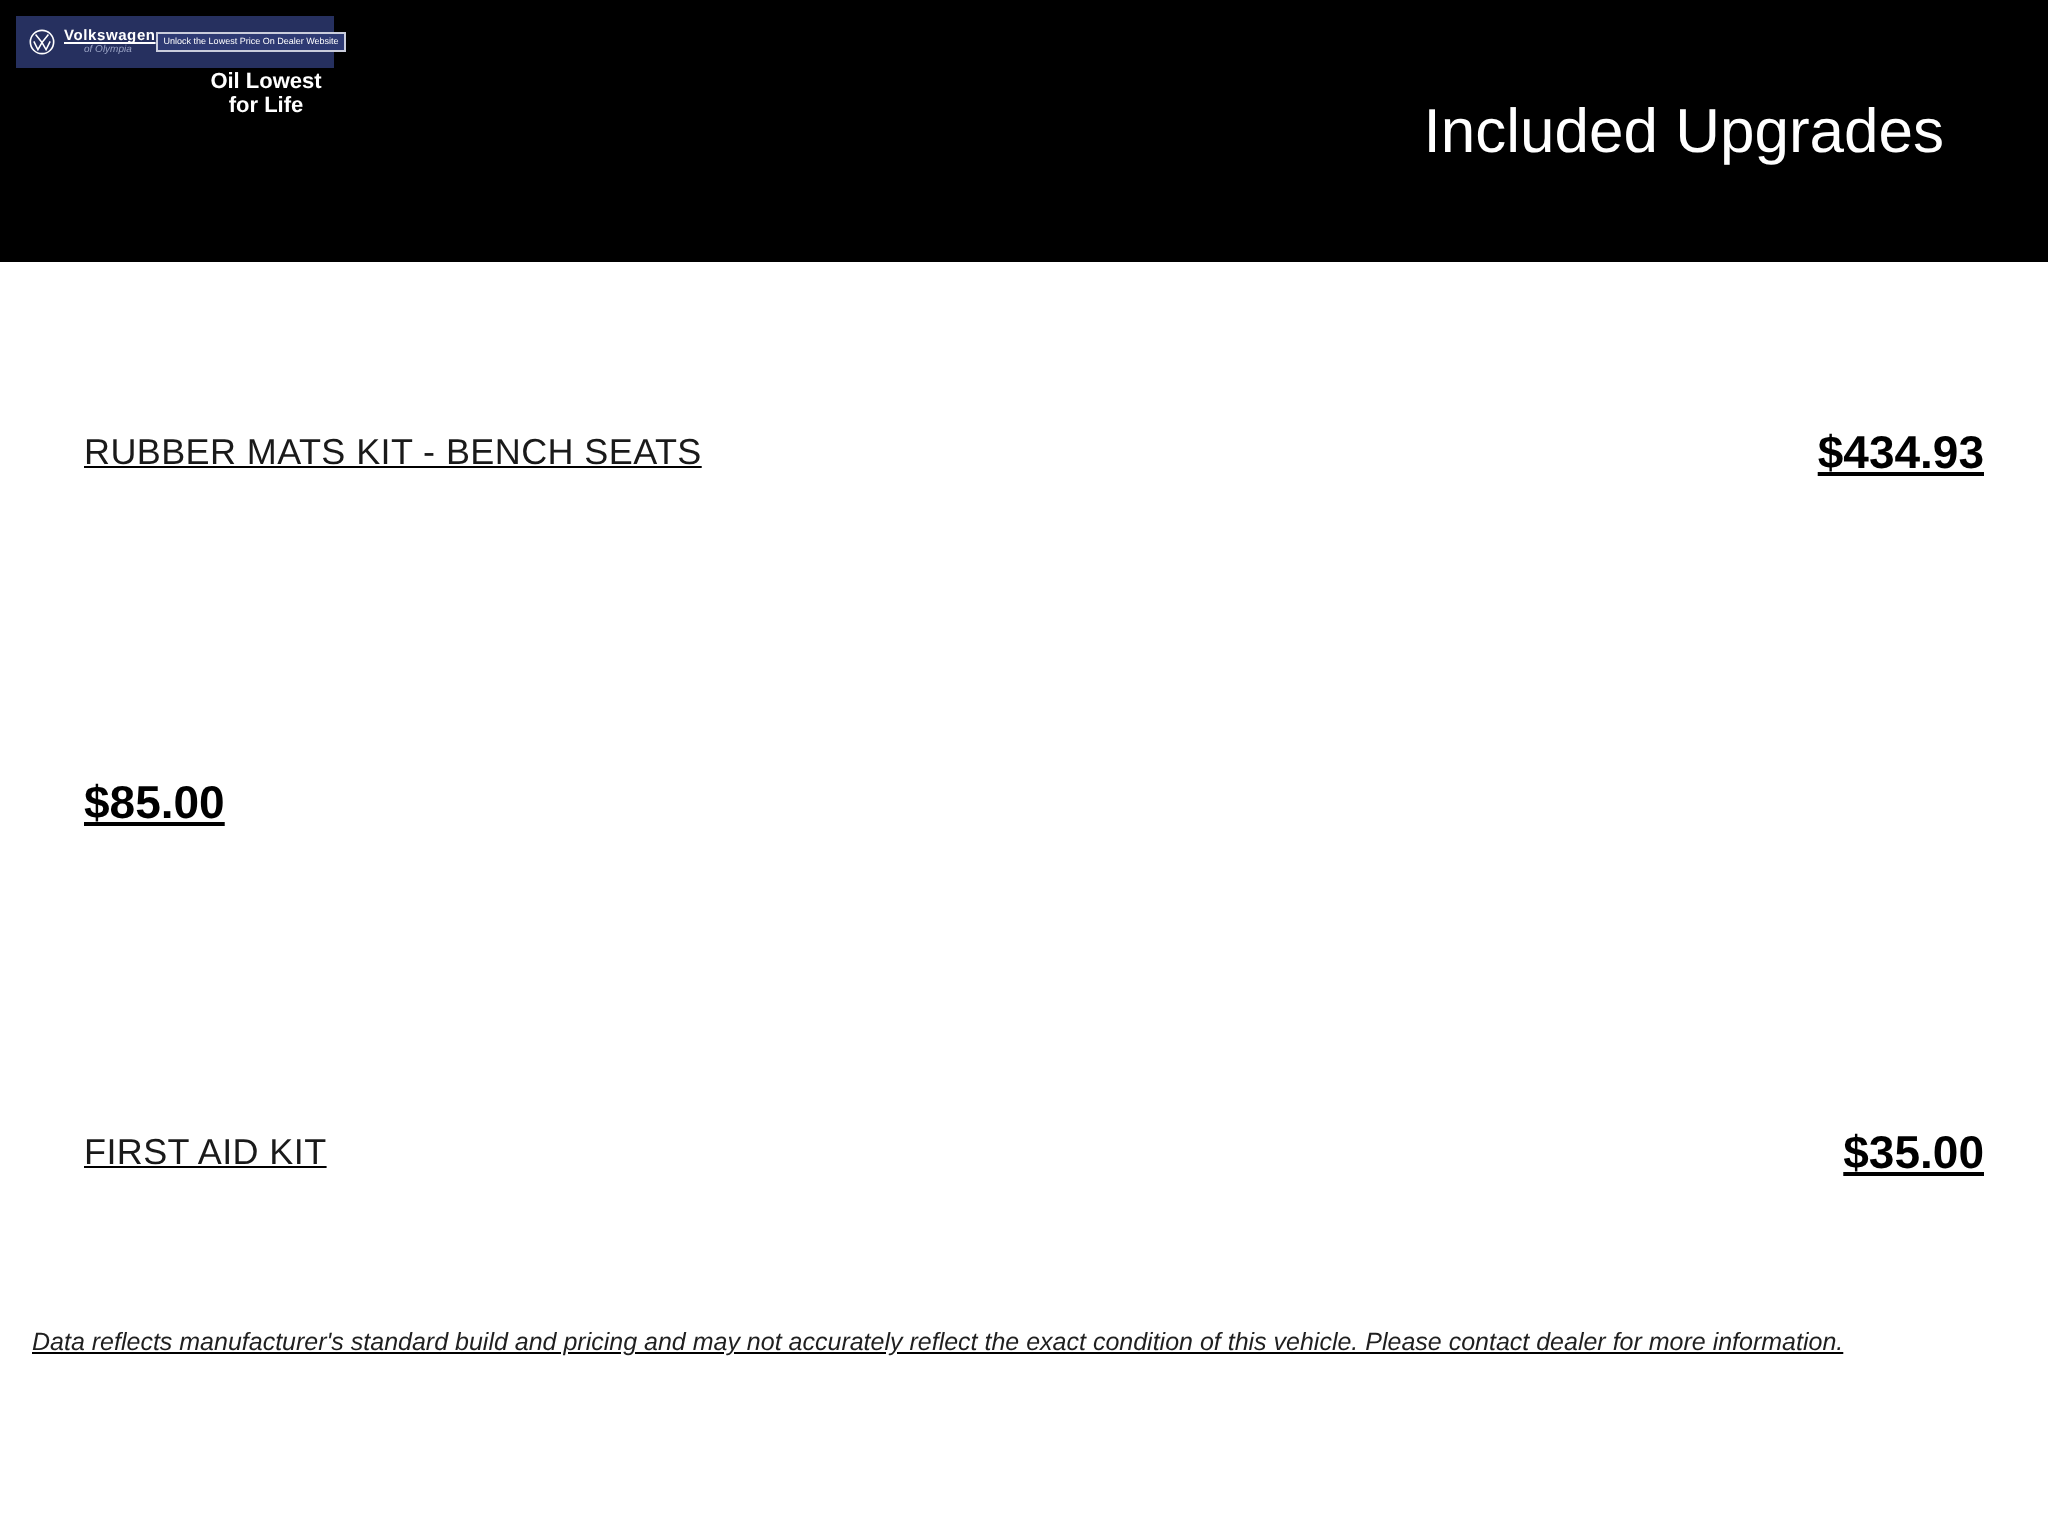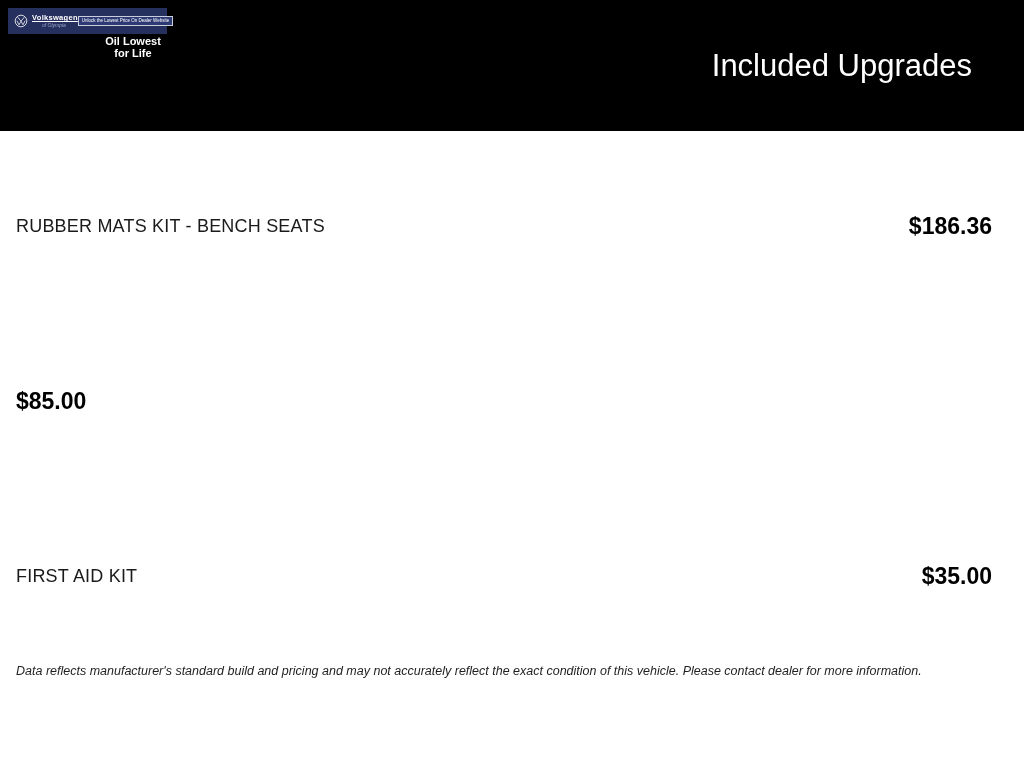--- a/index.html
+++ b/index.html
@@ -2,21 +2,21 @@
 <html><head>
 <meta charset="utf-8">
 <style>
   * { margin: 0; padding: 0; box-sizing: border-box; }
   html, body { width: 1024px; height: 768px; }
   body {
     font-family: "Liberation Sans", sans-serif;
     background: #ffffff;
     overflow: hidden;
   }
-  .page { width: 1024px; height: 768px; position: relative; }
+  .page { width: 1024px; height: 768px; position: relative; text-decoration: underline; }
 
   
   .topbar {
     position: relative;
     width: 100%;
     height: 131px;
     background: #000000;
   }
   .dealer-banner {
     position: absolute;
@@ -72,21 +72,21 @@
   
   .col-headers {
     display: flex;
     justify-content: space-between;
     align-items: baseline;
     padding: 30px 32px 0 16px;
     color: #6e6e6e;
     font-size: 15px;
     line-height: 18px;
   }
-  .rows { margin-top: 8px; }
+  .rows { margin-top: 8px; padding-left: 26px; }
   .row {
     height: 175px;
     display: flex;
     align-items: center;
     justify-content: space-between;
     padding: 0 32px 0 16px;
   }
   .item-name {
     color: #1a1a1a;
     font-size: 18px;
@@ -134,21 +134,21 @@
 
     <h1 class="page-title">Included Upgrades</h1>
   </header>
 
   <main class="content">
 
 
     <div class="rows">
       <div class="row">
         <span class="item-name">RUBBER MATS KIT - BENCH SEATS</span>
-        <span class="item-price">$186.36</span>
+        <span class="item-price">$434.93</span>
       </div>
       <div class="row">
         <span class="item-price">$85.00</span>
       </div>
       <div class="row">
         <span class="item-name">FIRST AID KIT</span>
         <span class="item-price">$35.00</span>
       </div>
     </div>
 

